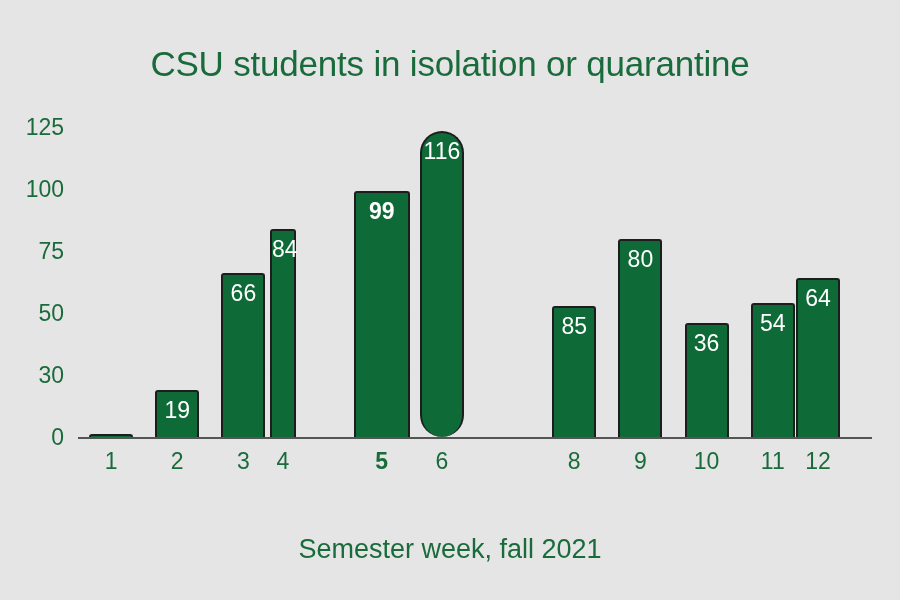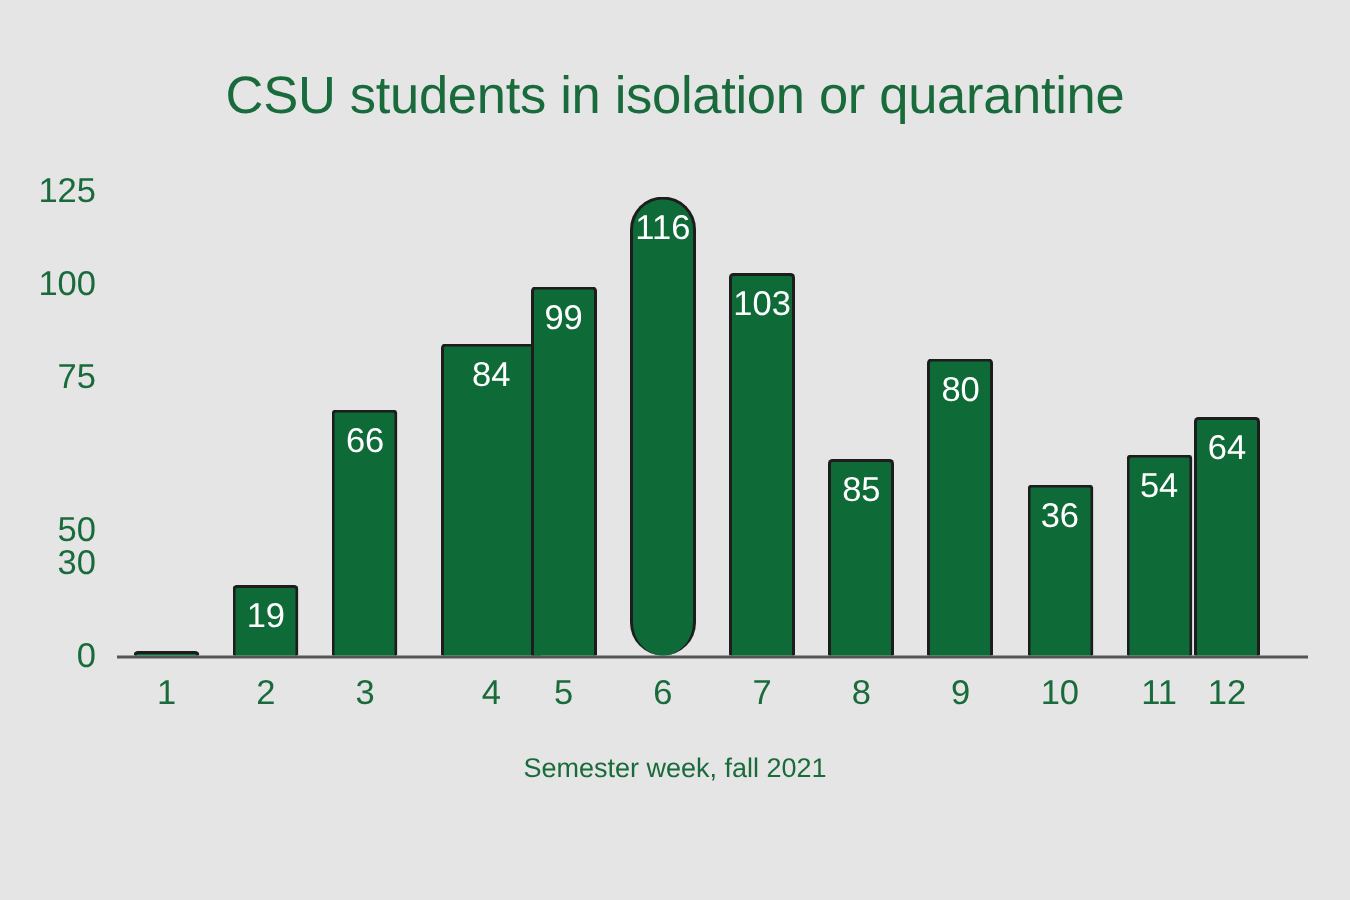--- a/index.html
+++ b/index.html
@@ -116,43 +116,43 @@
     width: 100%;
     text-align: center;
     font-size: 23px;
     color: #1a6b3c;
     line-height: 1;
   }
 
   .axis-title-x {
     position: absolute;
     left: 0;
-    top: 502px;
+    top: 534px;
     width: 900px;
     text-align: center;
-    font-size: 18px;
+    font-size: 27px;
     color: #1a6b3c;
     white-space: nowrap;
   }
 </style>
 </head>
 <body>
 
 <div id="chart-root">
 
   <div class="chart-title">CSU students in isolation or quarantine</div>
 
   <div class="plot-area">
     <div id="gridlines">
         <div class="gridline baseline" style="top: 310px;"></div>
         <div class="ytick" style="top: 310px;">0</div>
         <div class="gridline" style="top: 248px;"></div>
         <div class="ytick" style="top: 248px;">30</div>
         <div class="gridline" style="top: 186px;"></div>
-        <div class="ytick" style="top: 186px; margin-top: 40px;">50</div>
+        <div class="ytick" style="top: 186px;">50</div>
         <div class="gridline" style="top: 124px;"></div>
         <div class="ytick" style="top: 124px;">75</div>
         <div class="gridline" style="top: 62px;"></div>
         <div class="ytick" style="top: 62px;">100</div>
         <div class="gridline" style="top: 0px;"></div>
         <div class="ytick" style="top: 0px;">125</div>
       </div>
     <div class="bars-layer" id="bars-layer">
         <div class="bar-slot" style="left: 11.0833px; width: 44px;">
           <div class="bar" title="1: 1" style="height: 3px;"></div>
@@ -163,44 +163,38 @@
             <div class="bar-value">19</div>
           </div>
           <div class="xtick">2</div>
         </div>
         <div class="bar-slot" style="left: 143.417px; width: 44px;">
           <div class="bar" title="3: 66" style="height: 163.68px;">
             <div class="bar-value">66</div>
           </div>
           <div class="xtick">3</div>
         </div>
-        <div class="bar-slot" style="left: 216px; width: 26px; padding-left: 41px;">
+        <div class="bar-slot" style="left: 192px; width: 26px;">
           <div class="bar" title="4: 84" style="height: 208.32px;">
             <div class="bar-value">84</div>
           </div>
           <div class="xtick">4</div>
         </div>
-        <div class="bar-slot" style="left: 275.75px; width: 44px;">
+        <div class="bar-slot" style="left: 275.75px; width: 56px; font-weight: bold;">
           <div class="bar" title="5: 99" style="height: 245.52px;">
             <div class="bar-value">99</div>
           </div>
           <div class="xtick">5</div>
         </div>
         <div class="bar-slot" style="left: 341.917px; width: 44px;">
           <div class="bar" title="6: 116" style="height: 306px; border-radius: 22px;">
             <div class="bar-value">116</div>
           </div>
           <div class="xtick">6</div>
         </div>
-        <div class="bar-slot" style="left: 408.083px; width: 44px;">
-          <div class="bar" title="7: 103" style="height: 255.44px;">
-            <div class="bar-value">103</div>
-          </div>
-          <div class="xtick">7</div>
-        </div>
         <div class="bar-slot" style="left: 474.25px; width: 44px;">
           <div class="bar" title="8: 53" style="height: 131.44px;">
             <div class="bar-value">85</div>
           </div>
           <div class="xtick">8</div>
         </div>
         <div class="bar-slot" style="left: 540.417px; width: 44px;">
           <div class="bar" title="9: 80" style="height: 198.4px;">
             <div class="bar-value">80</div>
           </div>

